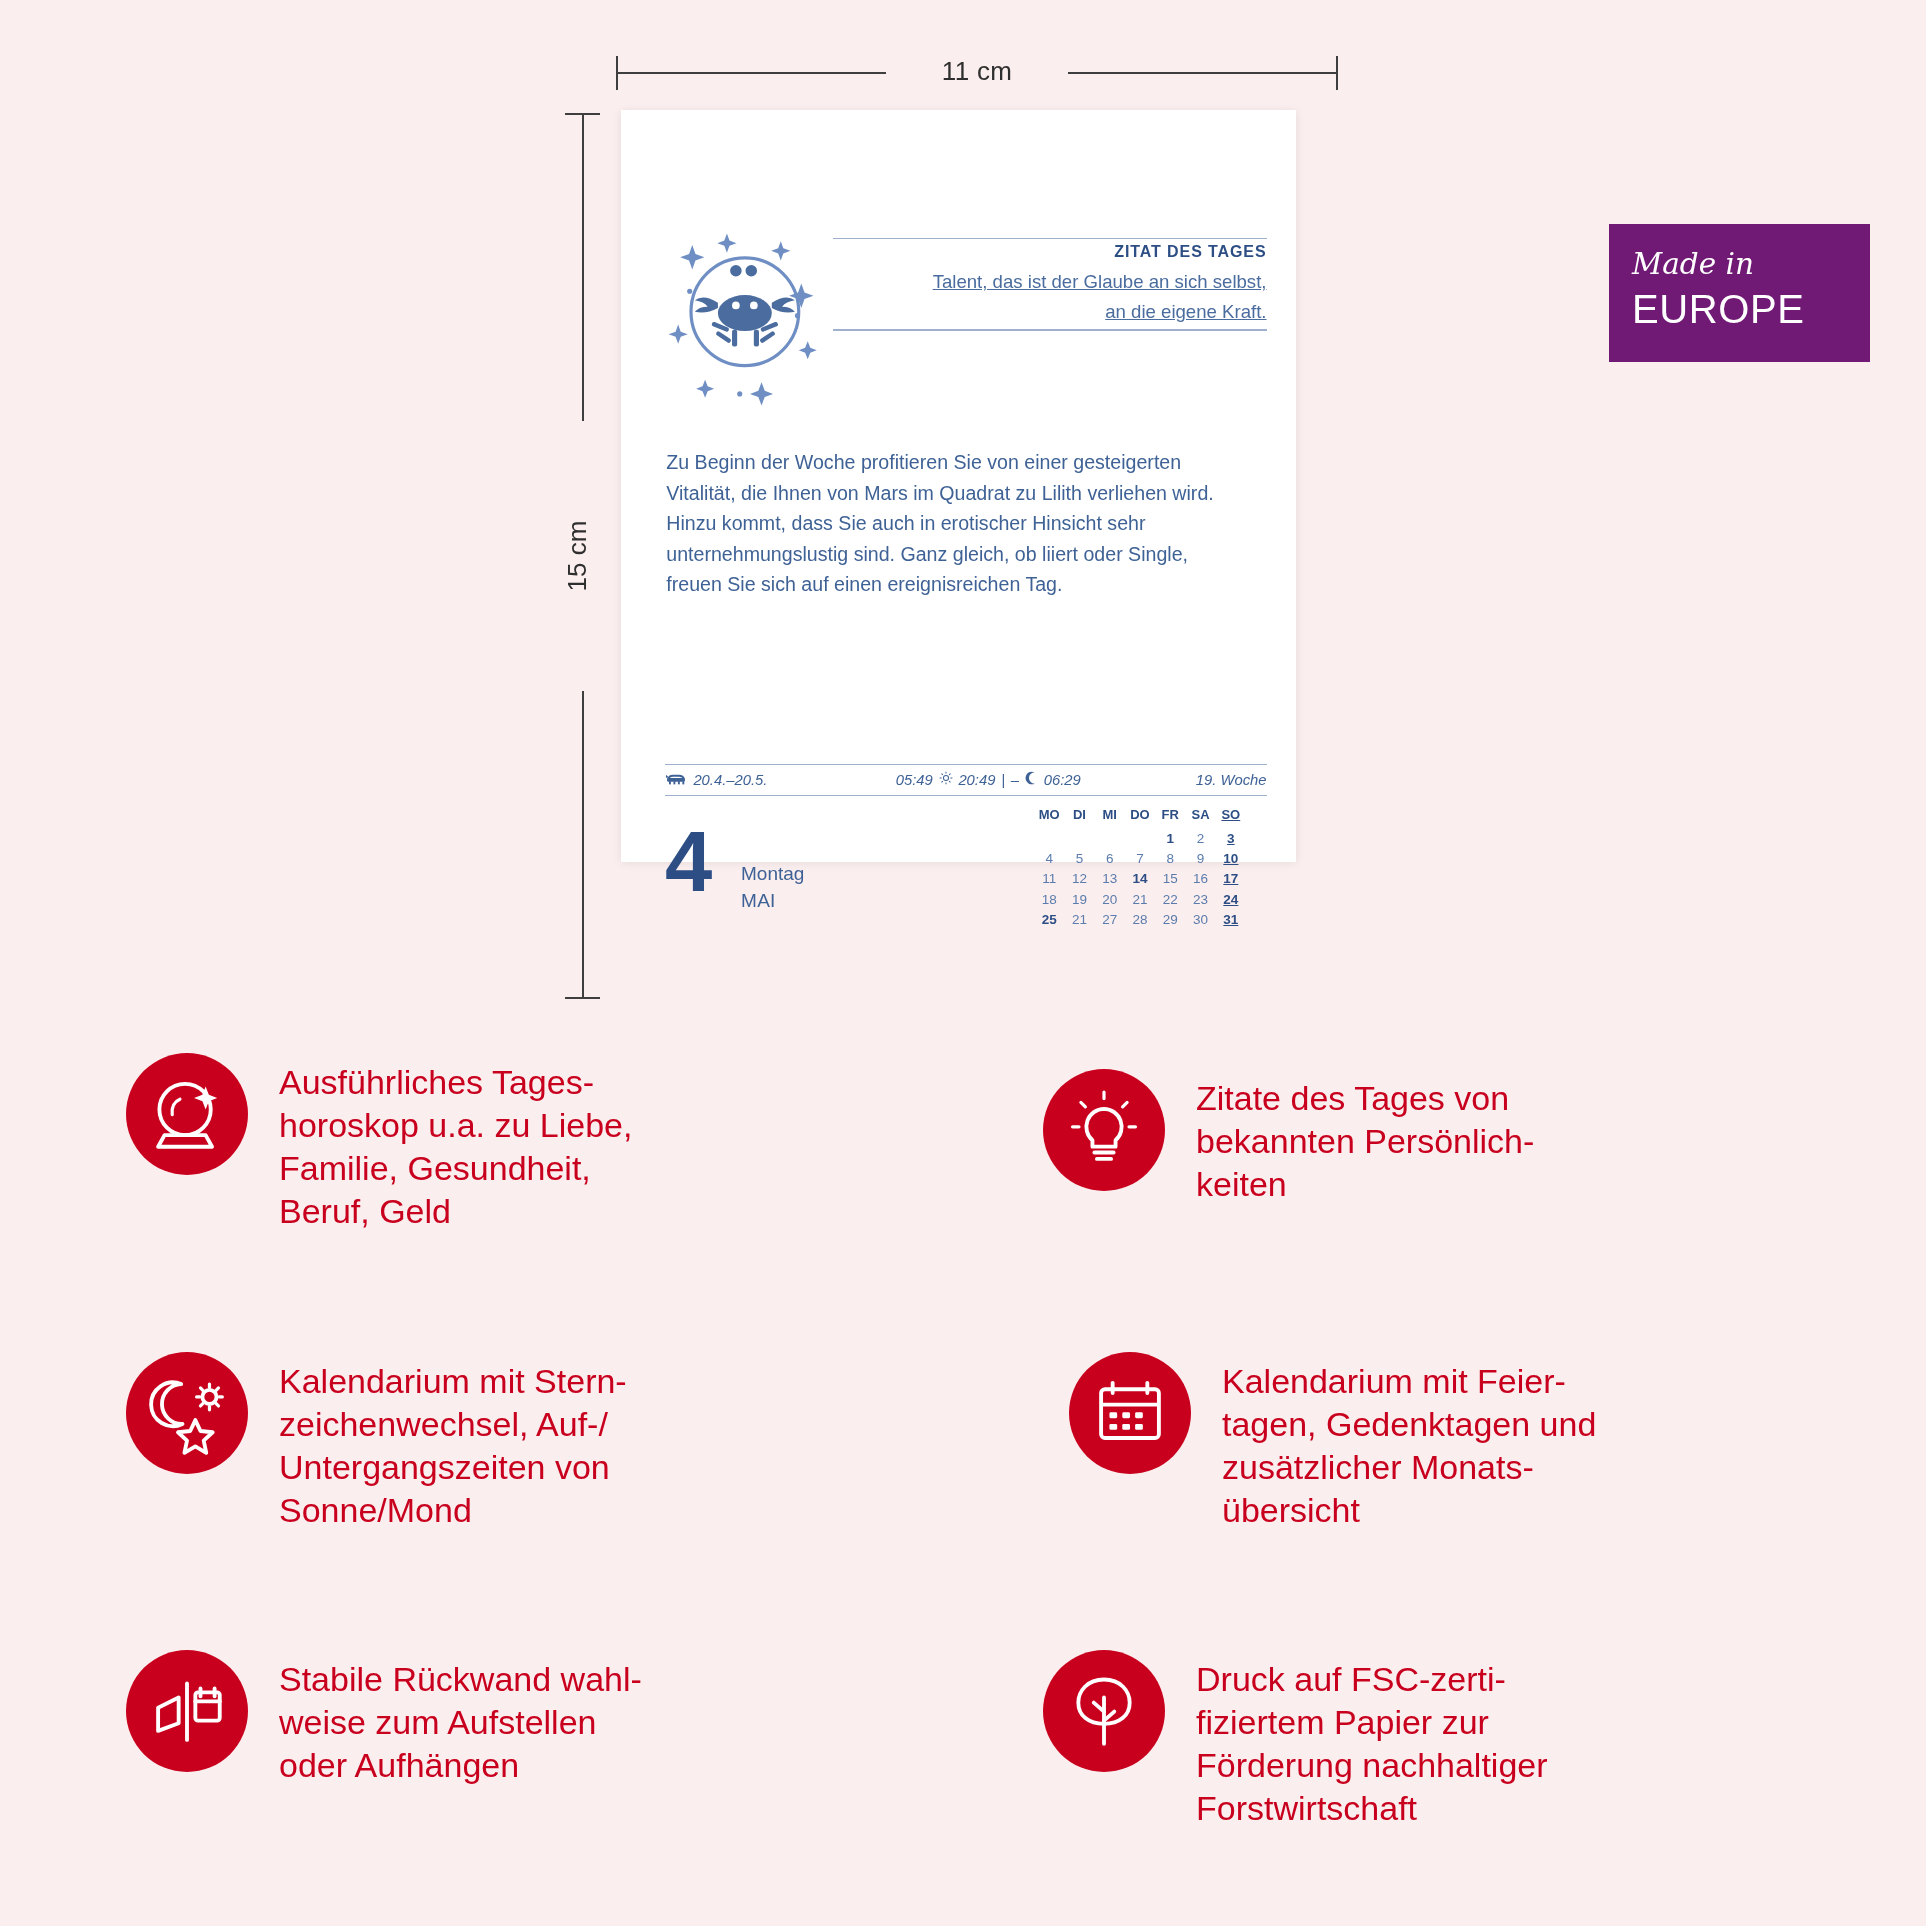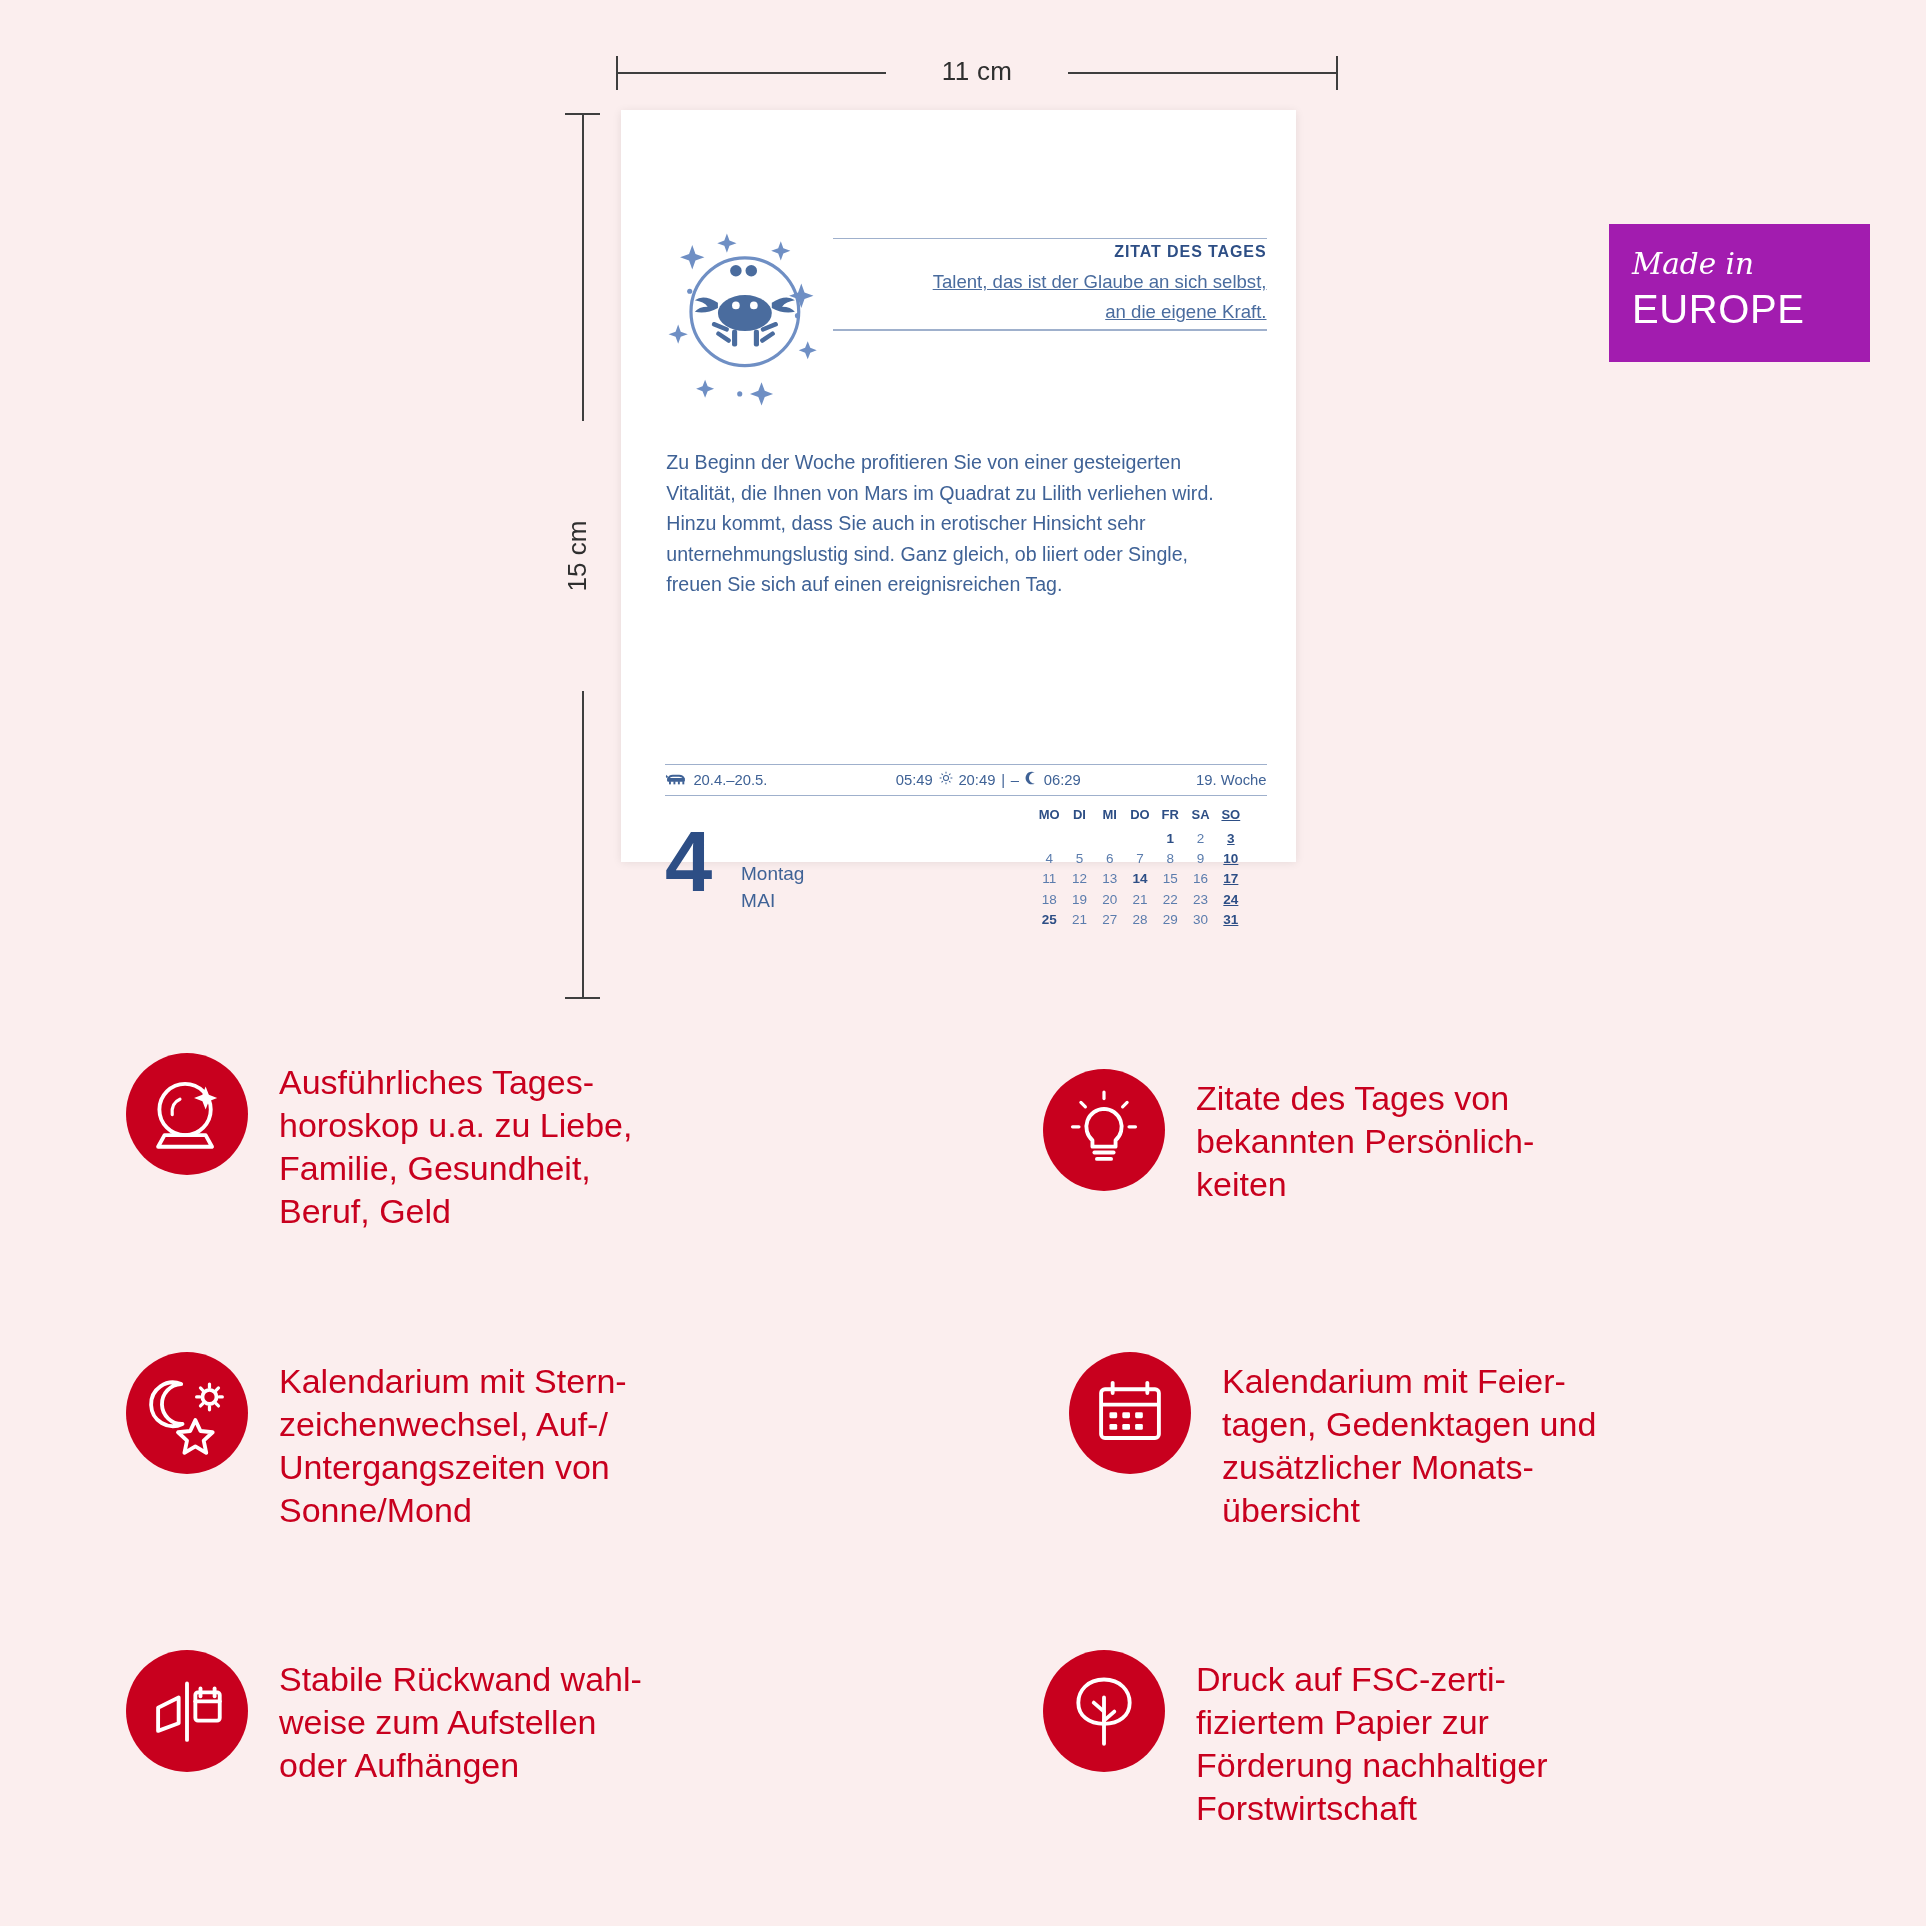--- a/index.html
+++ b/index.html
@@ -171,21 +171,21 @@
     right: 0;
     top: 654px;
     height: 29.5px;
     font-size: 14.8px;
     color: #3f6296;
     border-top: 1.3px solid #9fb0cc;
     border-bottom: 1.3px solid #9fb0cc;
     display: flex;
     align-items: center;
   }
-  .astro-strip .seg { display: flex; align-items: flex-end; }
+  .astro-strip .seg { display: flex; align-items: flex-end; font-style: italic; }
   .astro-strip .seg.s1 { width: 193px; gap: 6.4px; }
   .astro-strip .seg.s2 { flex: 1; justify-content: center; gap: 5.8px; }
   .astro-strip .seg.s3 { width: 148px; justify-content: flex-end; }
 
   
   .bottom {
     position: absolute;
     left: 0;
     right: 0;
     top: 697px;
@@ -246,21 +246,21 @@
   .mini-month th.sun, .mini-month td.sun { color: #2d4e85; font-weight: bold; text-decoration: underline; }
   .mini-month td.hl { color: #2d4e85; font-weight: bold; }
 
   
   .badge {
     position: absolute;
     left: 1609px;
     top: 224px;
     width: 261px;
     height: 138px;
-    background: #a21caf;
+    background: #701a75;
     color: #ffffff;
   }
   .badge .made {
     position: absolute;
     left: 23px;
     top: 23px;
     font-family: "DejaVu Serif", serif;
     font-style: italic;
     font-size: 29.5px;
   }

